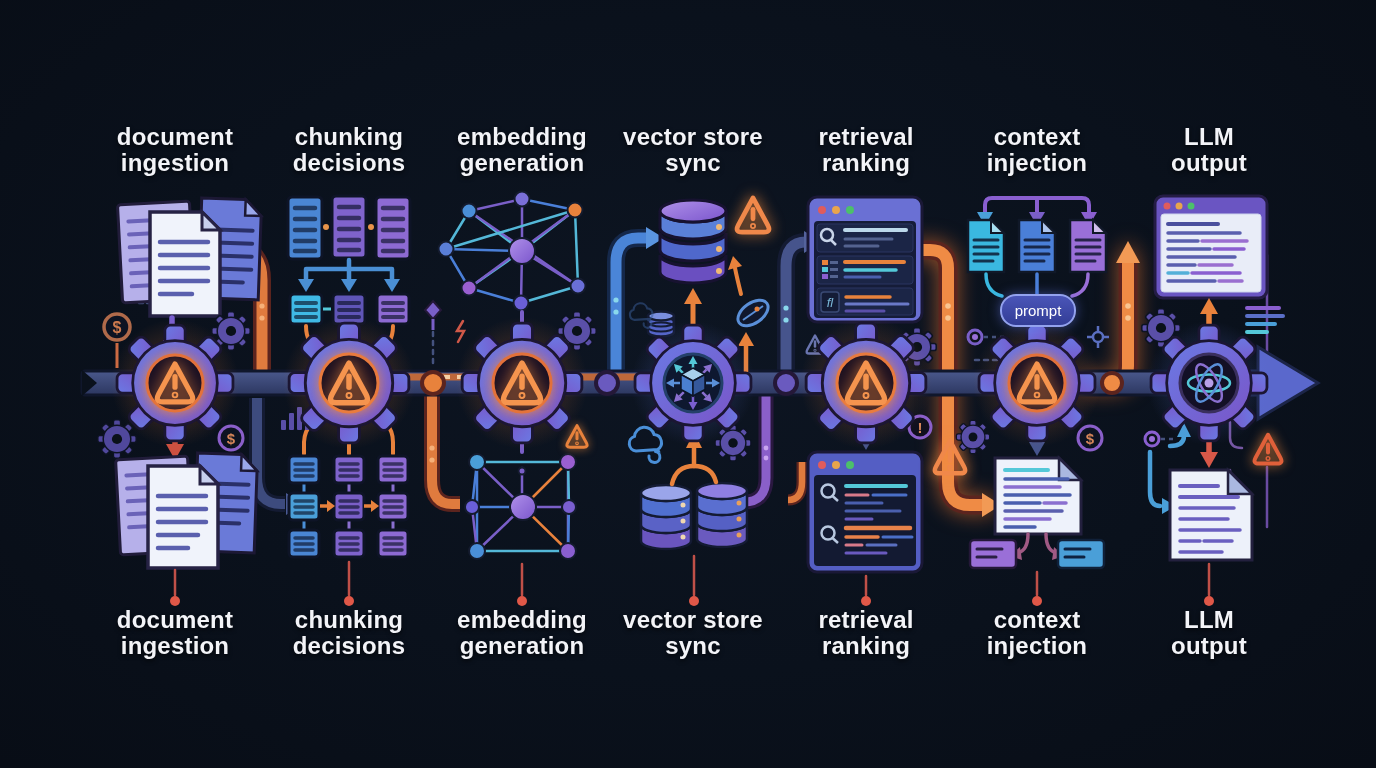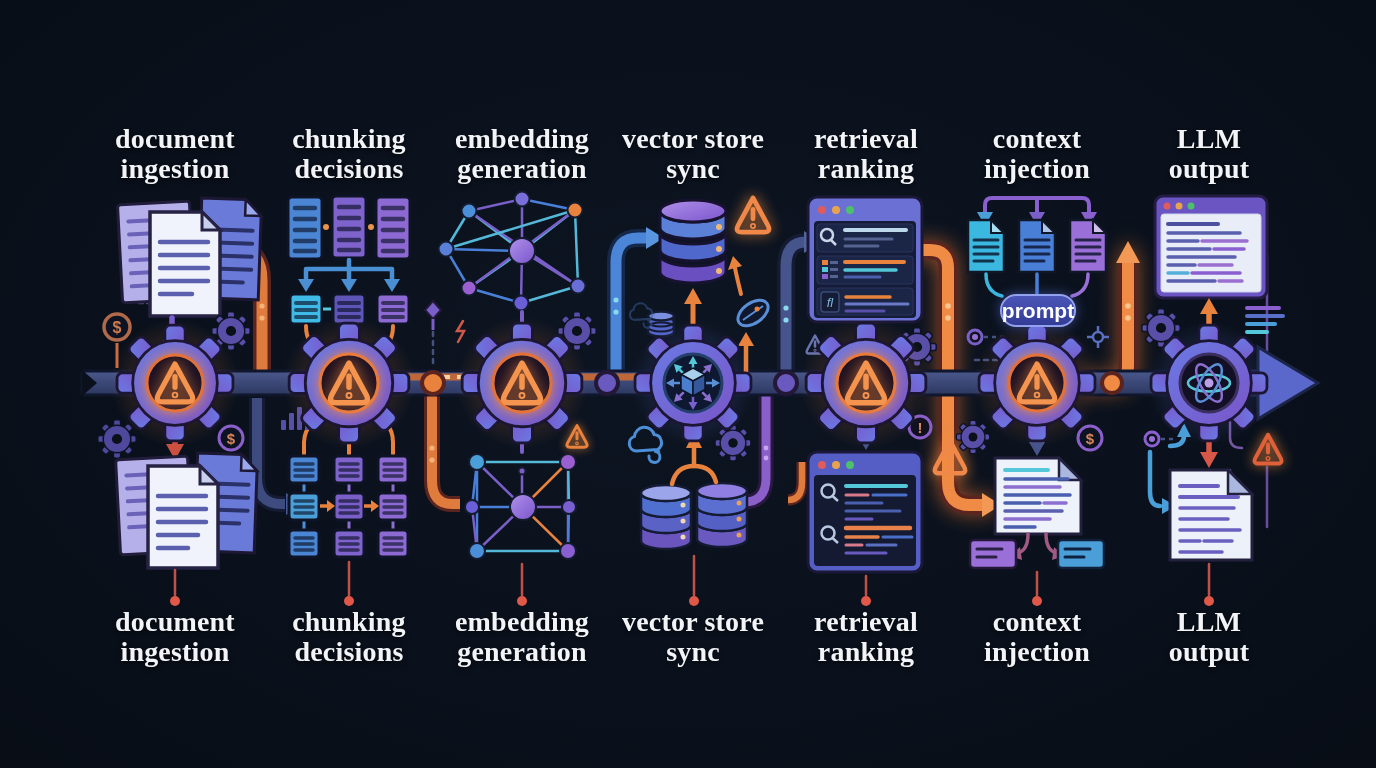--- a/index.html
+++ b/index.html
@@ -1,24 +1,24 @@
 <!DOCTYPE html>
 <html><head>
 <meta charset="utf-8">
 <style>
   html,body{margin:0;padding:0;background:#05080e;}
   #canvas{position:relative;width:1376px;height:768px;overflow:hidden;
     background:radial-gradient(ellipse at 50% 45%, #0d1522 0%, #0a111c 55%, #080d16 100%);
     font-family:"Liberation Sans", sans-serif;}
   #scene{position:absolute;left:0;top:0;}
   .stage-label{position:absolute;width:180px;text-align:center;color:#f3f4f8;font-weight:700;
-    font-size:28px;line-height:1.07;white-space:pre-line;letter-spacing:.2px;
-    text-shadow:0 2px 4px rgba(0,0,0,.65);font-family:Liberation Serif, serif;}
+    font-size:24px;line-height:1.07;white-space:pre-line;letter-spacing:.2px;
+    text-shadow:0 2px 4px rgba(0,0,0,.65);}
   .prompt-pill{position:absolute;left:1000px;top:294px;width:72px;height:29px;display:flex;
-    align-items:center;justify-content:center;color:#fff;font-weight:700;font-size:21px;
+    align-items:center;justify-content:center;color:#fff;font-weight:400;font-size:15px;
     background:linear-gradient(#4a55b8,#333d96);border:2px solid #93a2ee;border-radius:16px;
     box-shadow:0 0 12px rgba(100,120,240,.5);}
   .glow-o{filter:drop-shadow(0 0 7px rgba(245,140,60,.85));}
   .glow-o2{filter:drop-shadow(0 0 10px rgba(245,120,45,.6));}
 </style>
 </head>
 <body>
 
 <div id="canvas">
 

